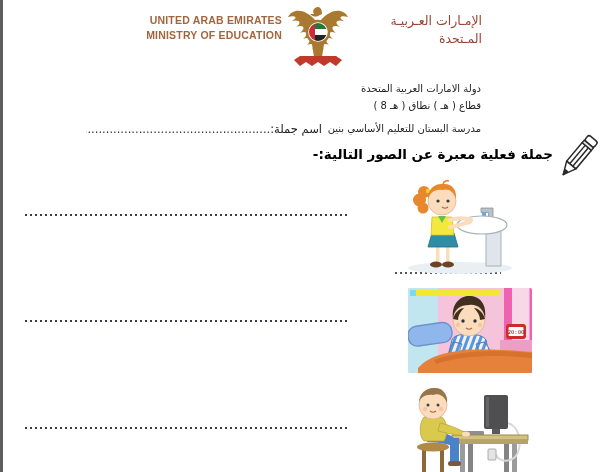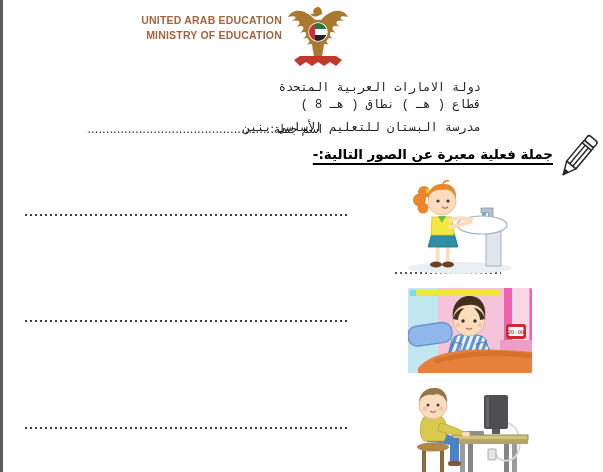--- a/index.html
+++ b/index.html
@@ -10,31 +10,31 @@
   
   .hdr-en{position:absolute;top:13px;right:321px;text-align:right;
           font-family:"Liberation Sans",sans-serif;font-size:10.5px;font-weight:600;
           letter-spacing:.2px;line-height:15px;color:#a2653e;}
   .emblem{position:absolute;left:286px;top:4px;width:64px;height:66px;}
   .hdr-ar{position:absolute;left:356px;top:12px;width:126px;direction:rtl;text-align:right;
           font-size:12.5px;line-height:18px;color:#9a4432;}
 
   
   .school{position:absolute;top:80px;right:122px;direction:rtl;text-align:right;
-          font-size:12px;line-height:17px;color:#222;font-family:Liberation Mono, monospace;}
+          font-size:10px;line-height:17px;color:#222;}
   .school .l3{margin-top:6px;}
 
   
   .name-line{position:absolute;top:122px;left:86px;width:236px;direction:rtl;
              font-size:11.5px;color:#222;white-space:nowrap;overflow:hidden;}
   .name-line .dots{letter-spacing:.5px;color:#333;}
 
   
   .title{position:absolute;top:146px;right:50px;direction:rtl;font-size:13.5px;
-         font-weight:bold;color:#000;text-decoration:underline;
+         font-weight:bold;color:#000;
          text-underline-offset:4px;text-decoration-thickness:1.5px;}
   .pencil{position:absolute;right:2px;top:130px;width:46px;height:55px;}
 
   
   .ansline{position:absolute;height:2px;
            background:repeating-linear-gradient(90deg,#3c3c48 0 2px,transparent 2px 5px);}
   .ans1{left:25px;top:214px;width:323px;}
   .ans2{left:25px;top:320px;width:323px;}
   .ans3{left:25px;top:427px;width:323px;}
   .ans-mini{left:395px;top:272px;width:106px;
@@ -45,21 +45,21 @@
   .pic-wash{left:398px;top:178px;width:128px;height:100px;}
   .pic-bed{left:408px;top:288px;width:124px;height:85px;}
   .pic-desk{left:400px;top:383px;width:130px;height:89px;}
 </style>
 </head>
 <body>
 
 <div class="page-edge"></div>
 
 <div class="hdr-en">
-  <div>UNITED ARAB EDUCATION</div>
+  <div>UNITED ARAB EMIRATES</div>
   <div>MINISTRY OF EDUCATION</div>
 </div>
 
 <svg class="emblem" viewBox="0 0 64 66">
   <g fill="#a9792f">
     <path d="M30 17 C18 3 6 5 2 13 C10 11 12 14 6 17 C14 15 16 19 10 23 C18 20 20 24 14 29 C21 26 23 30 17 35 C24 32 26 36 21 41 C27 38 29 42 25 47 L31 39 Z"></path>
     <path d="M34 17 C46 3 58 5 62 13 C54 11 52 14 58 17 C50 15 48 19 54 23 C46 20 44 24 50 29 C43 26 41 30 47 35 C40 32 38 36 43 41 C37 38 35 42 39 47 L33 39 Z"></path>
     <path d="M32 3 C28 3 26 7 28 10 L24 10 C27 13 30 13 32 12 L36 10 C36 5 34 3 32 3 Z"></path>
     <path d="M26 40 L38 40 L36 53 L32 57 L28 53 Z"></path>
   </g>
@@ -72,20 +72,21 @@
   <g clip-path="url(#fc)">
     <rect x="23" y="19" width="18" height="18" fill="#ffffff"></rect>
     <rect x="29" y="19" width="12" height="6" fill="#1f7a3c"></rect>
     <rect x="29" y="31" width="12" height="6" fill="#232323"></rect>
     <rect x="23" y="19" width="6" height="18" fill="#ce2b39"></rect>
   </g>
   <path d="M8 56 L14 52 L50 52 L56 56 L50 62 L44 58 L38 62 L32 58 L26 62 L20 58 L14 62 Z" fill="#c0392b"></path>
 </svg>
 
 <div class="hdr-ar">
+  <div>الإمـارات العـربيـة المـتحدة</div>
 </div>
 
 <div class="school">
   <div>دولة الامارات العربية المتحدة</div>
   <div>قطاع ( هـ ) نطاق ( هـ 8 )</div>
   <div class="l3">مدرسة البستان للتعليم الأساسي بنين</div>
 </div>
 
 <div class="name-line">
   <span>اسم جملة:</span><span class="dots">...............................................................</span>

